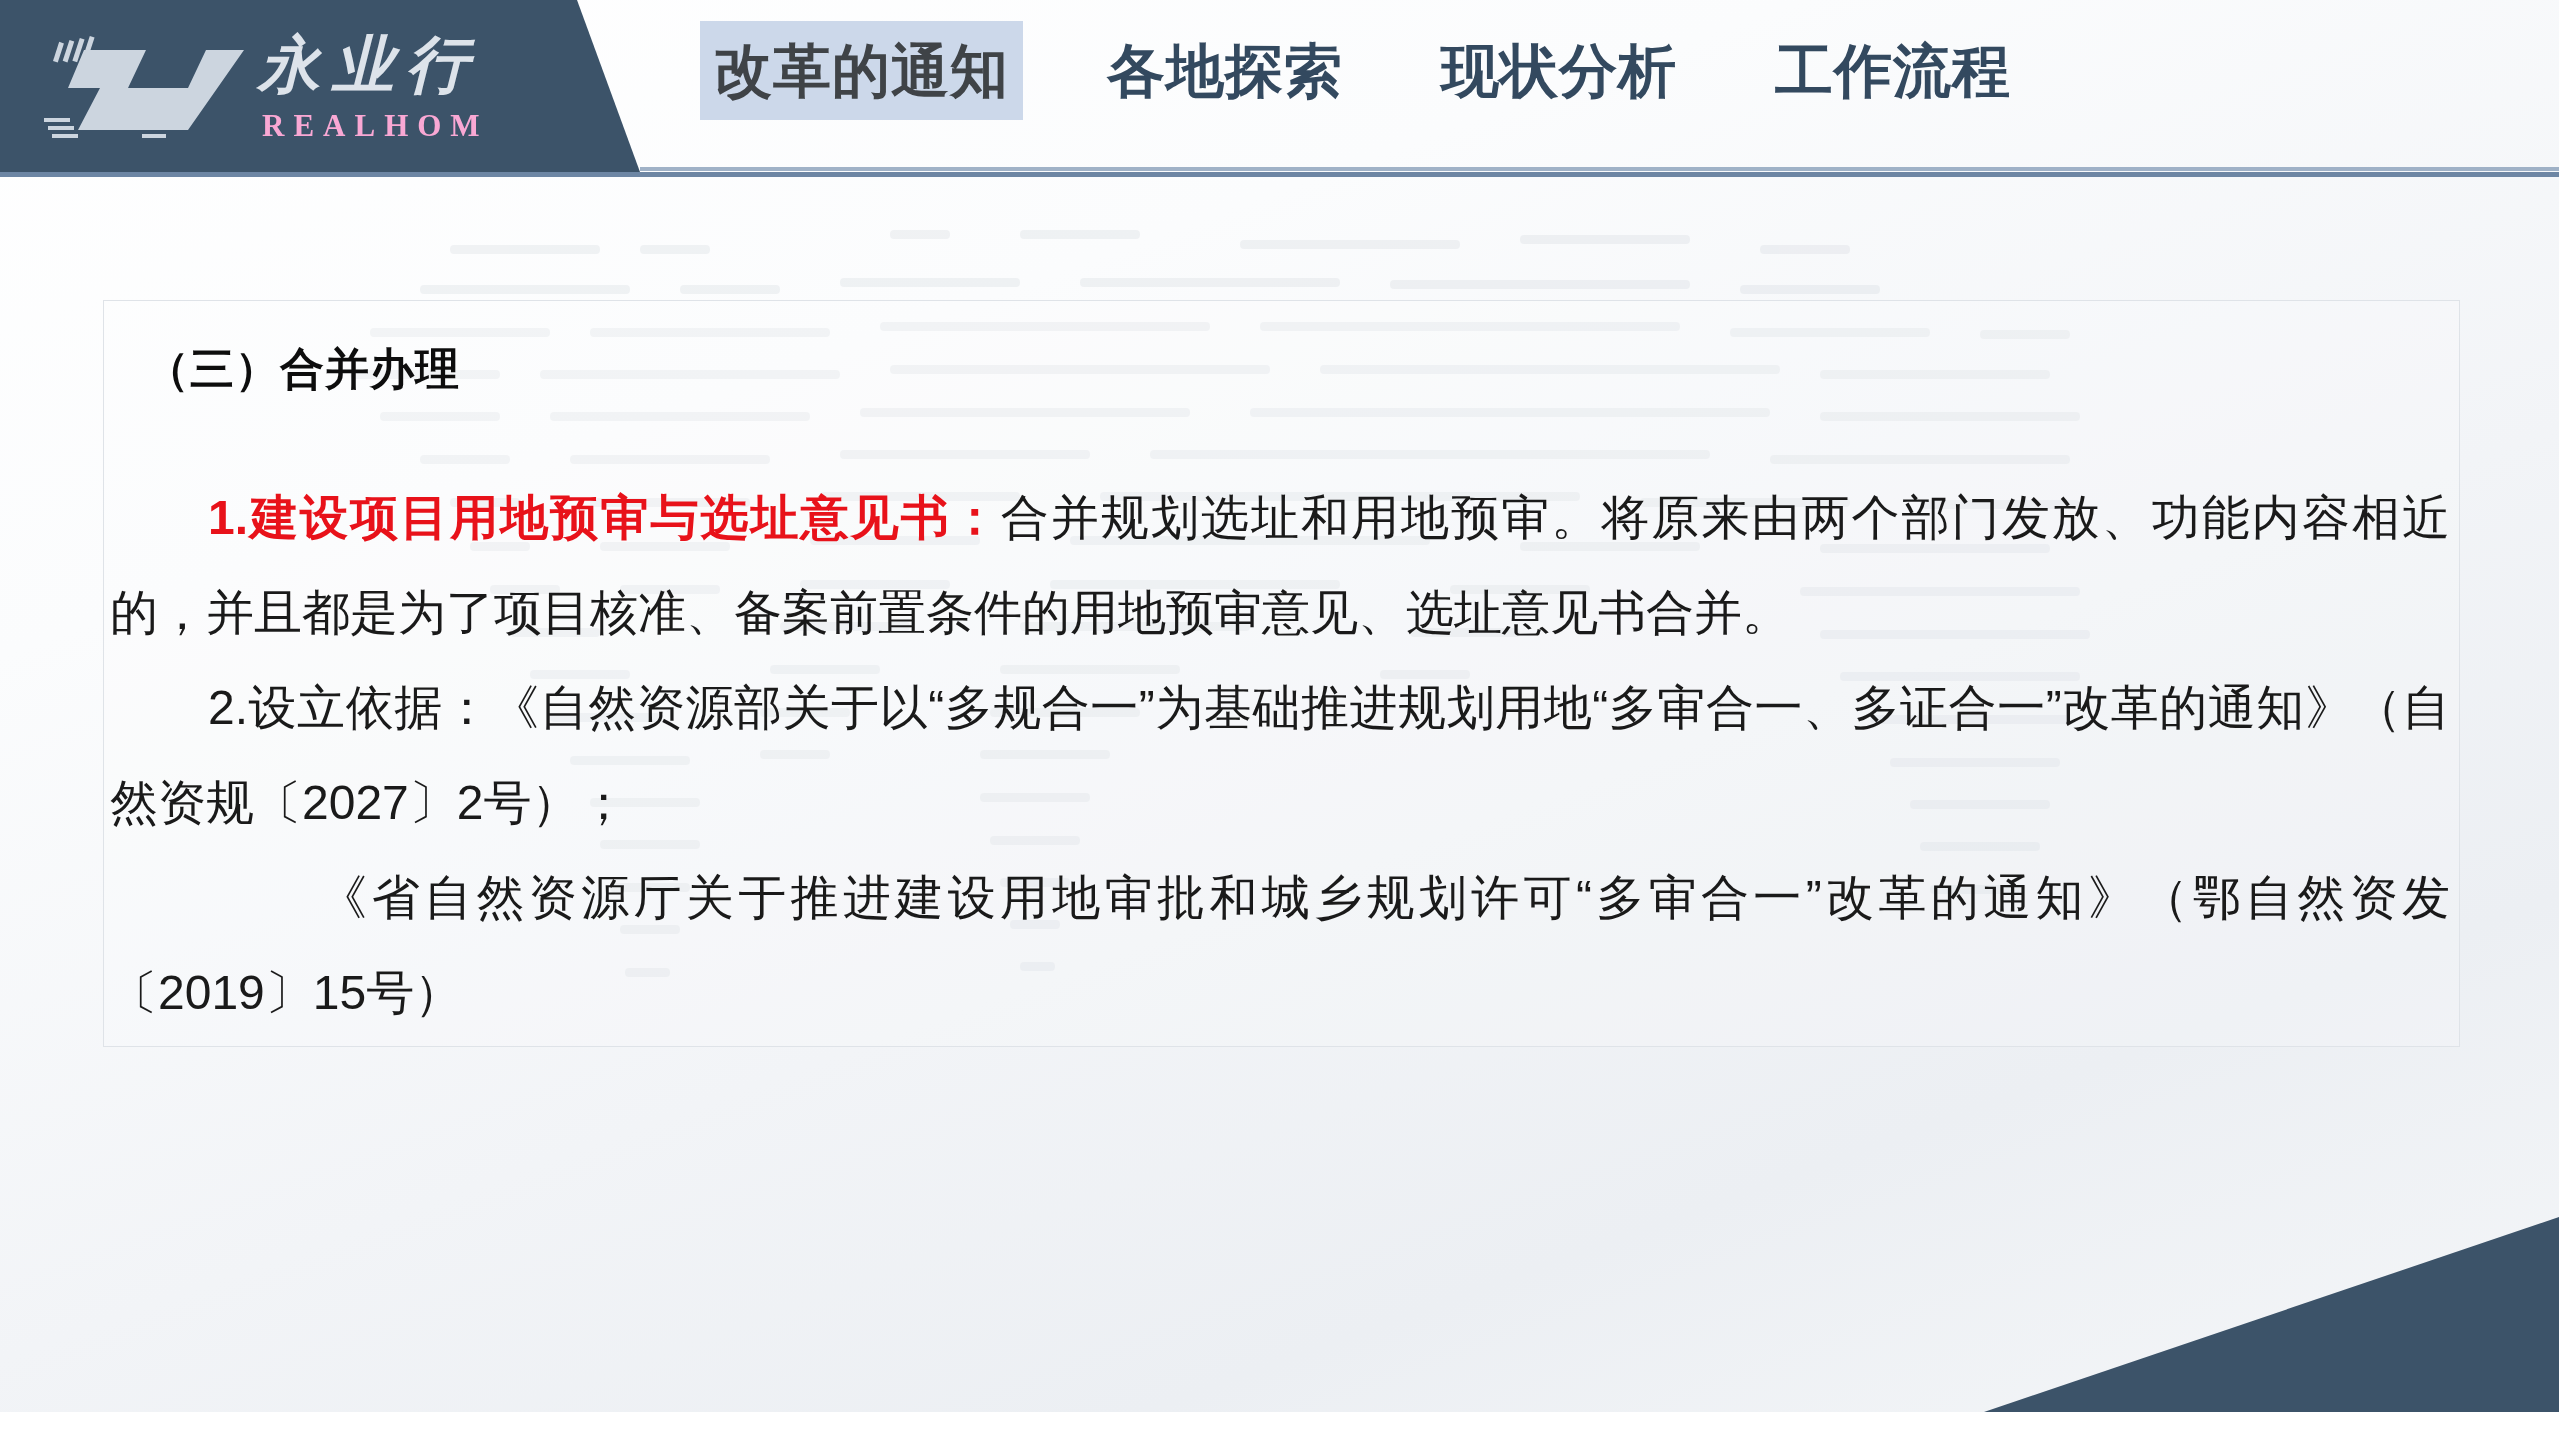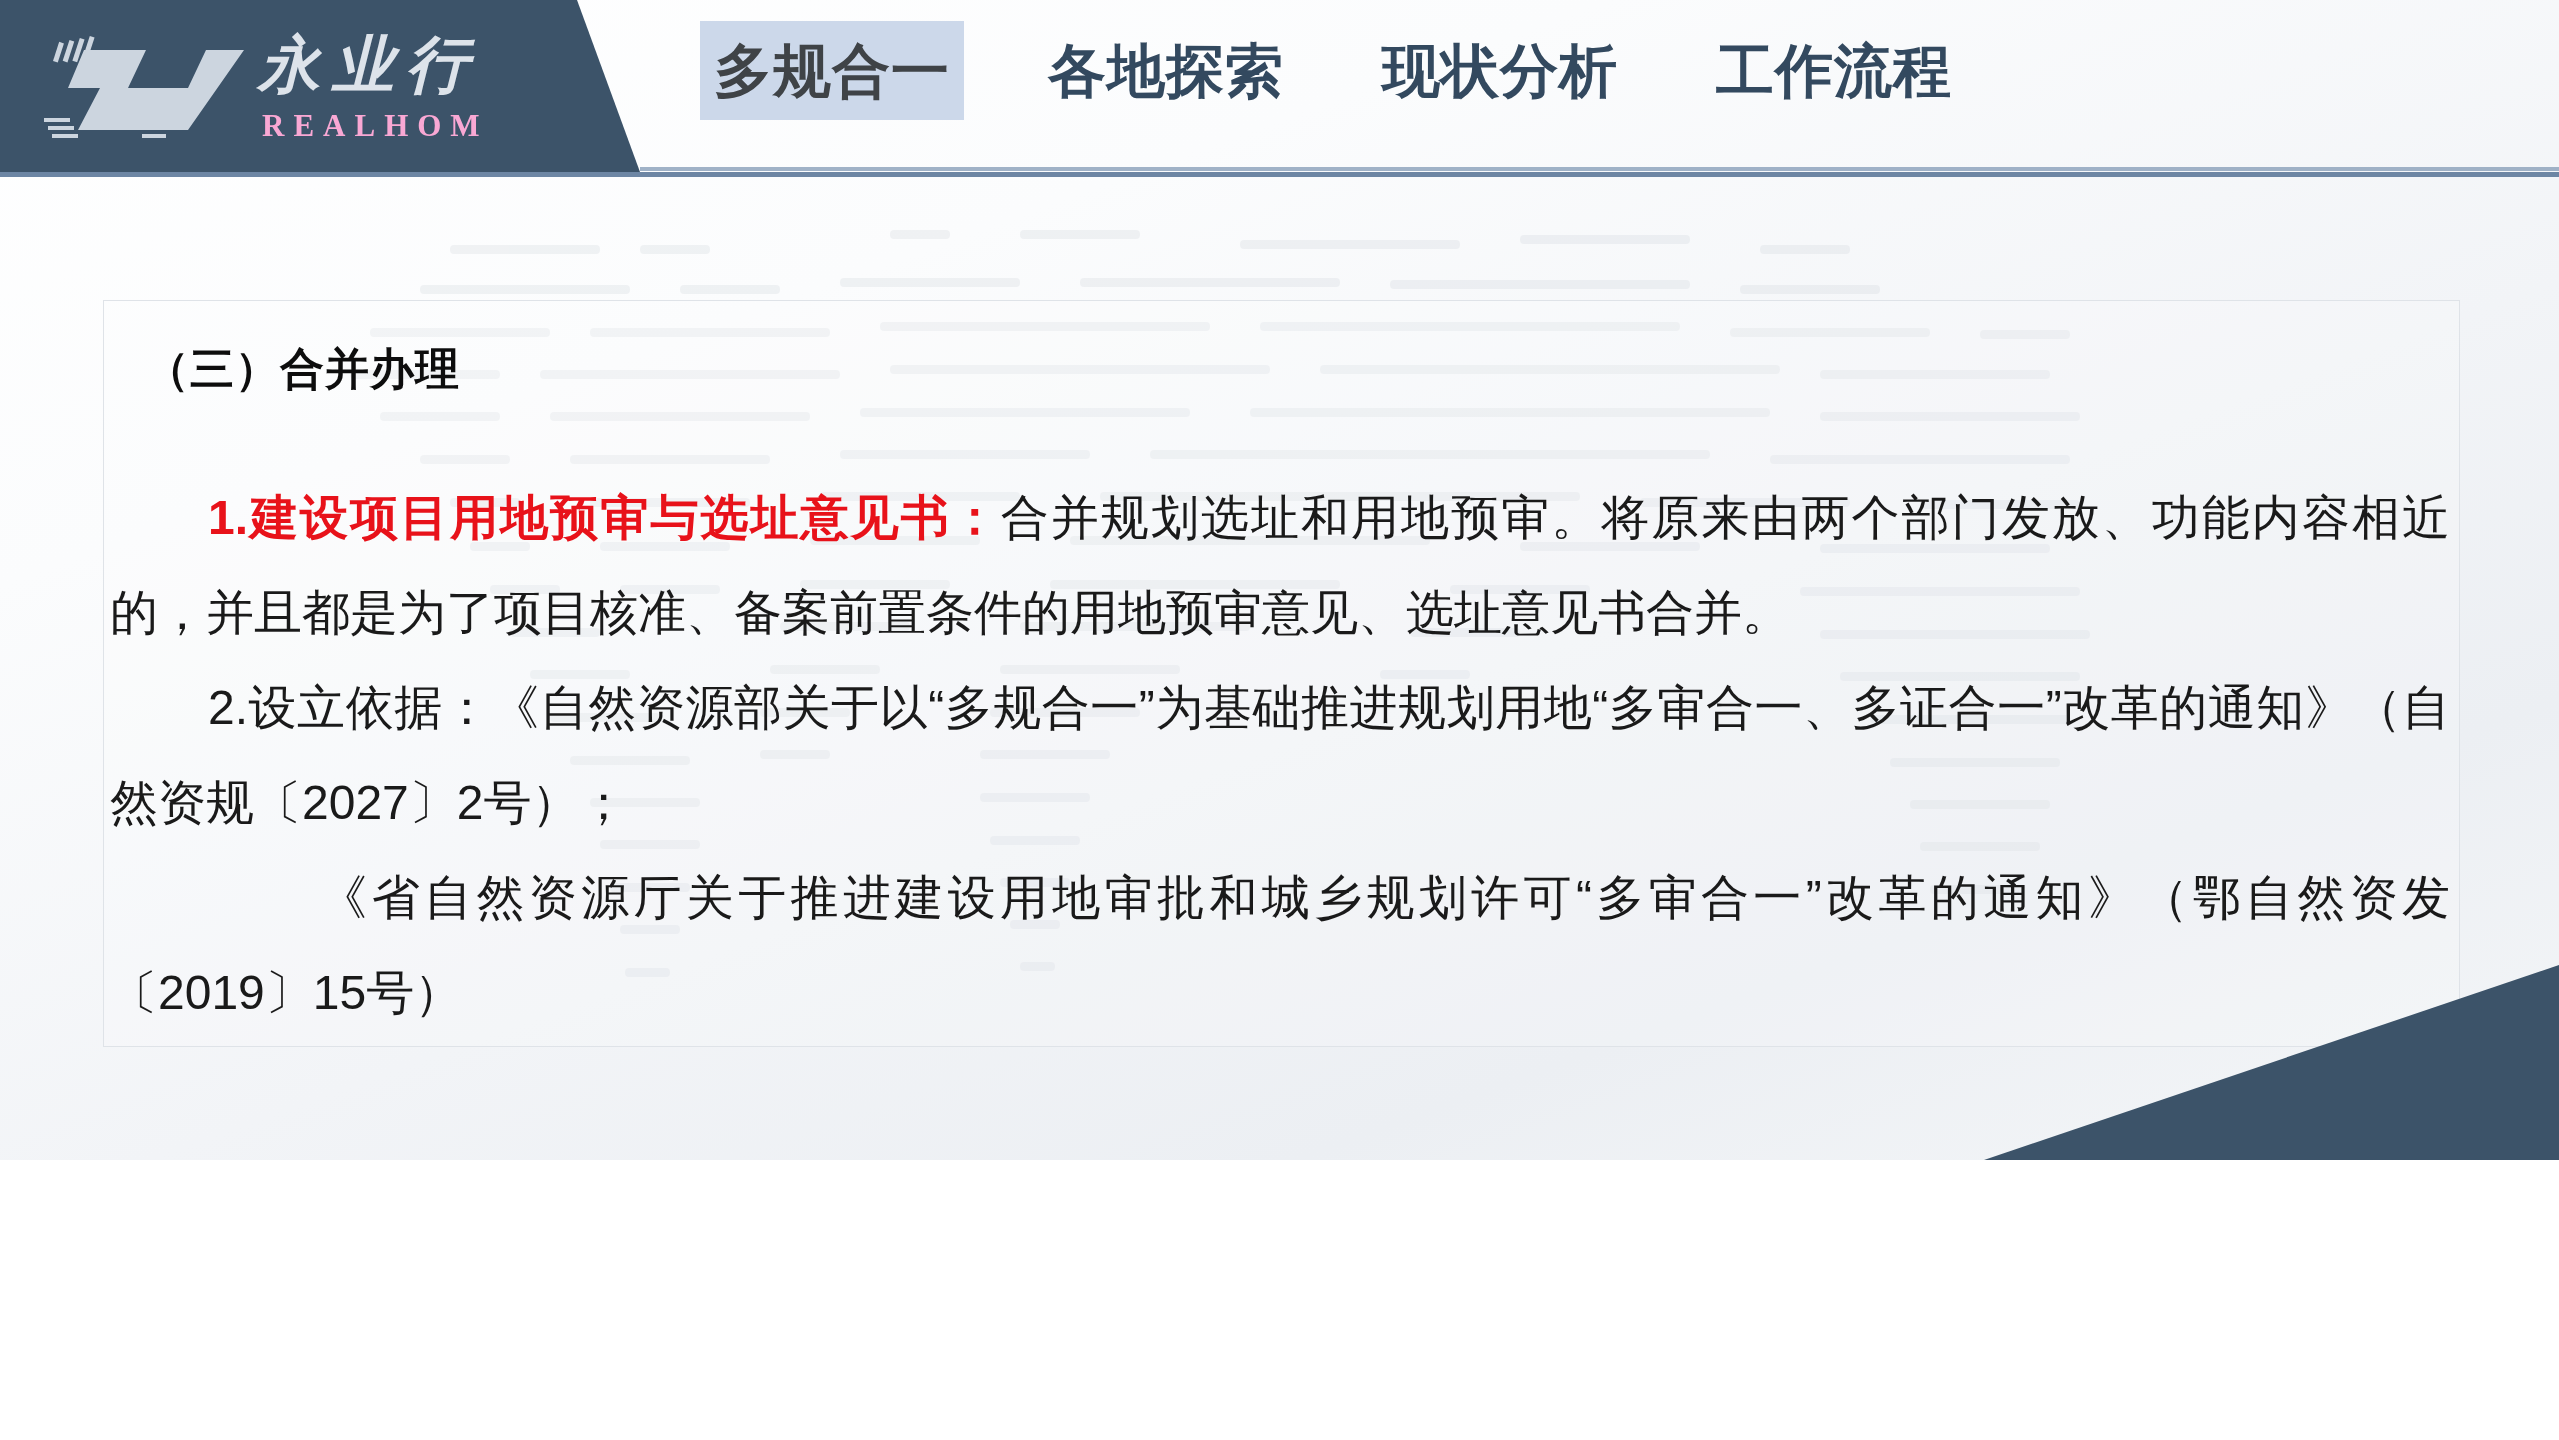--- a/index.html
+++ b/index.html
@@ -13,21 +13,21 @@
     overflow: hidden;
     font-family: "Liberation Sans", "DejaVu Sans", sans-serif;
     position: relative;
   }
 
   
   #slide {
     position: absolute;
     inset: 0;
     width: 2559px;
-    height: 1160px;
+    height: 1412px;
     overflow: hidden;
     background:
       linear-gradient(160deg, #ffffff 0%, #fbfcfd 28%, #f2f4f7 58%, #eceff3 78%, #f4f6f8 100%);
   }
 
   
   #map-texture {
     position: absolute;
     left: 120px;
     top: 150px;
@@ -337,21 +337,21 @@
         </svg>
       </div>
       <div id="logo-cn">永业行</div>
       <div id="logo-en">REALHOM</div>
     </div>
 
     <div id="header-rule-soft"></div>
     <div id="header-rule"></div>
 
     <div id="nav">
-      <div class="tab active">多规合一</div>
+      <div class="tab active">改革的通知</div>
       <div class="tab">各地探索</div>
       <div class="tab">现状分析</div>
       <div class="tab">工作流程</div>
     </div>
   </div>
 
   <div id="content-card"></div>
 
   <div id="heading">（三）合并办理</div>
 

